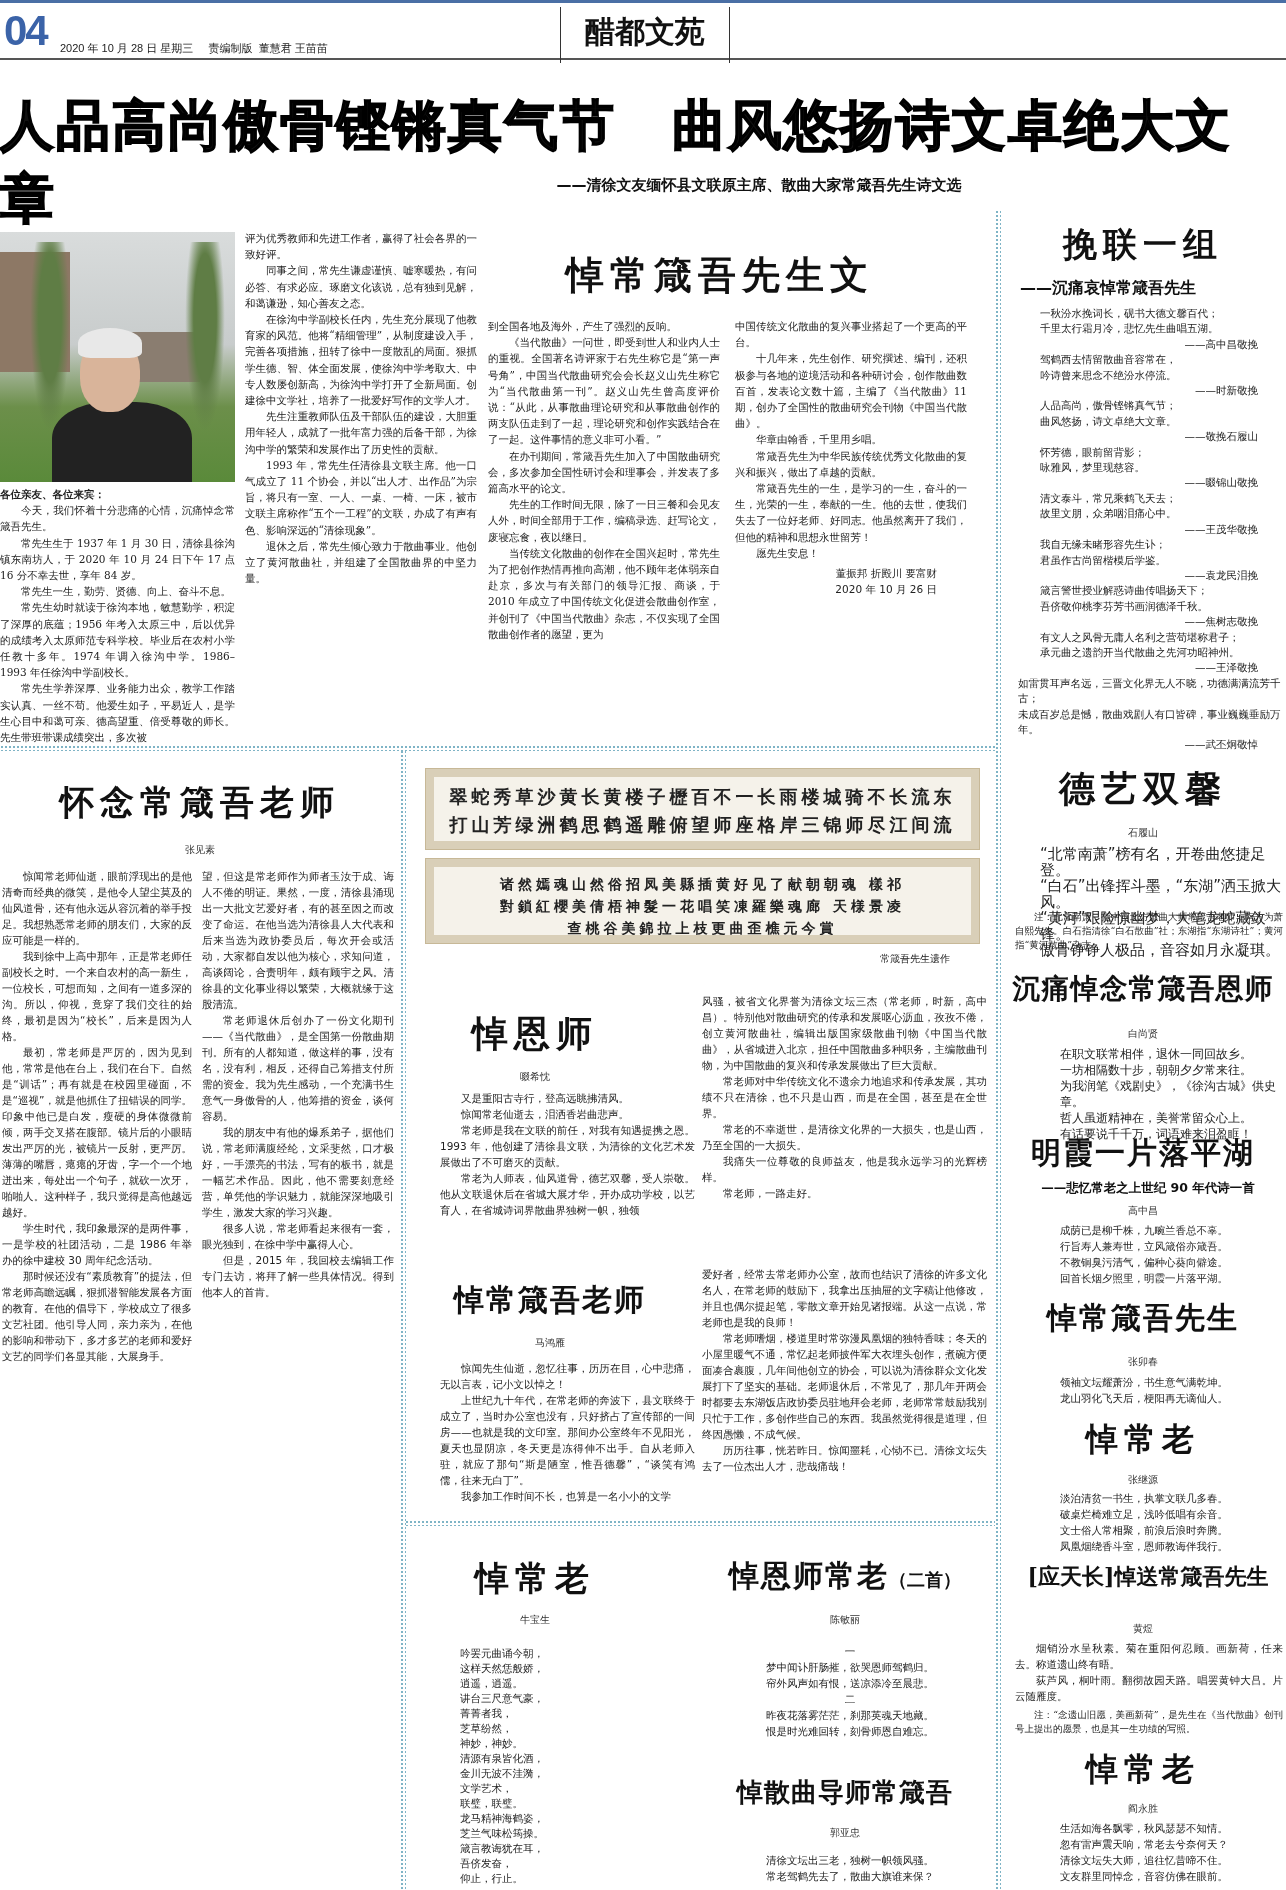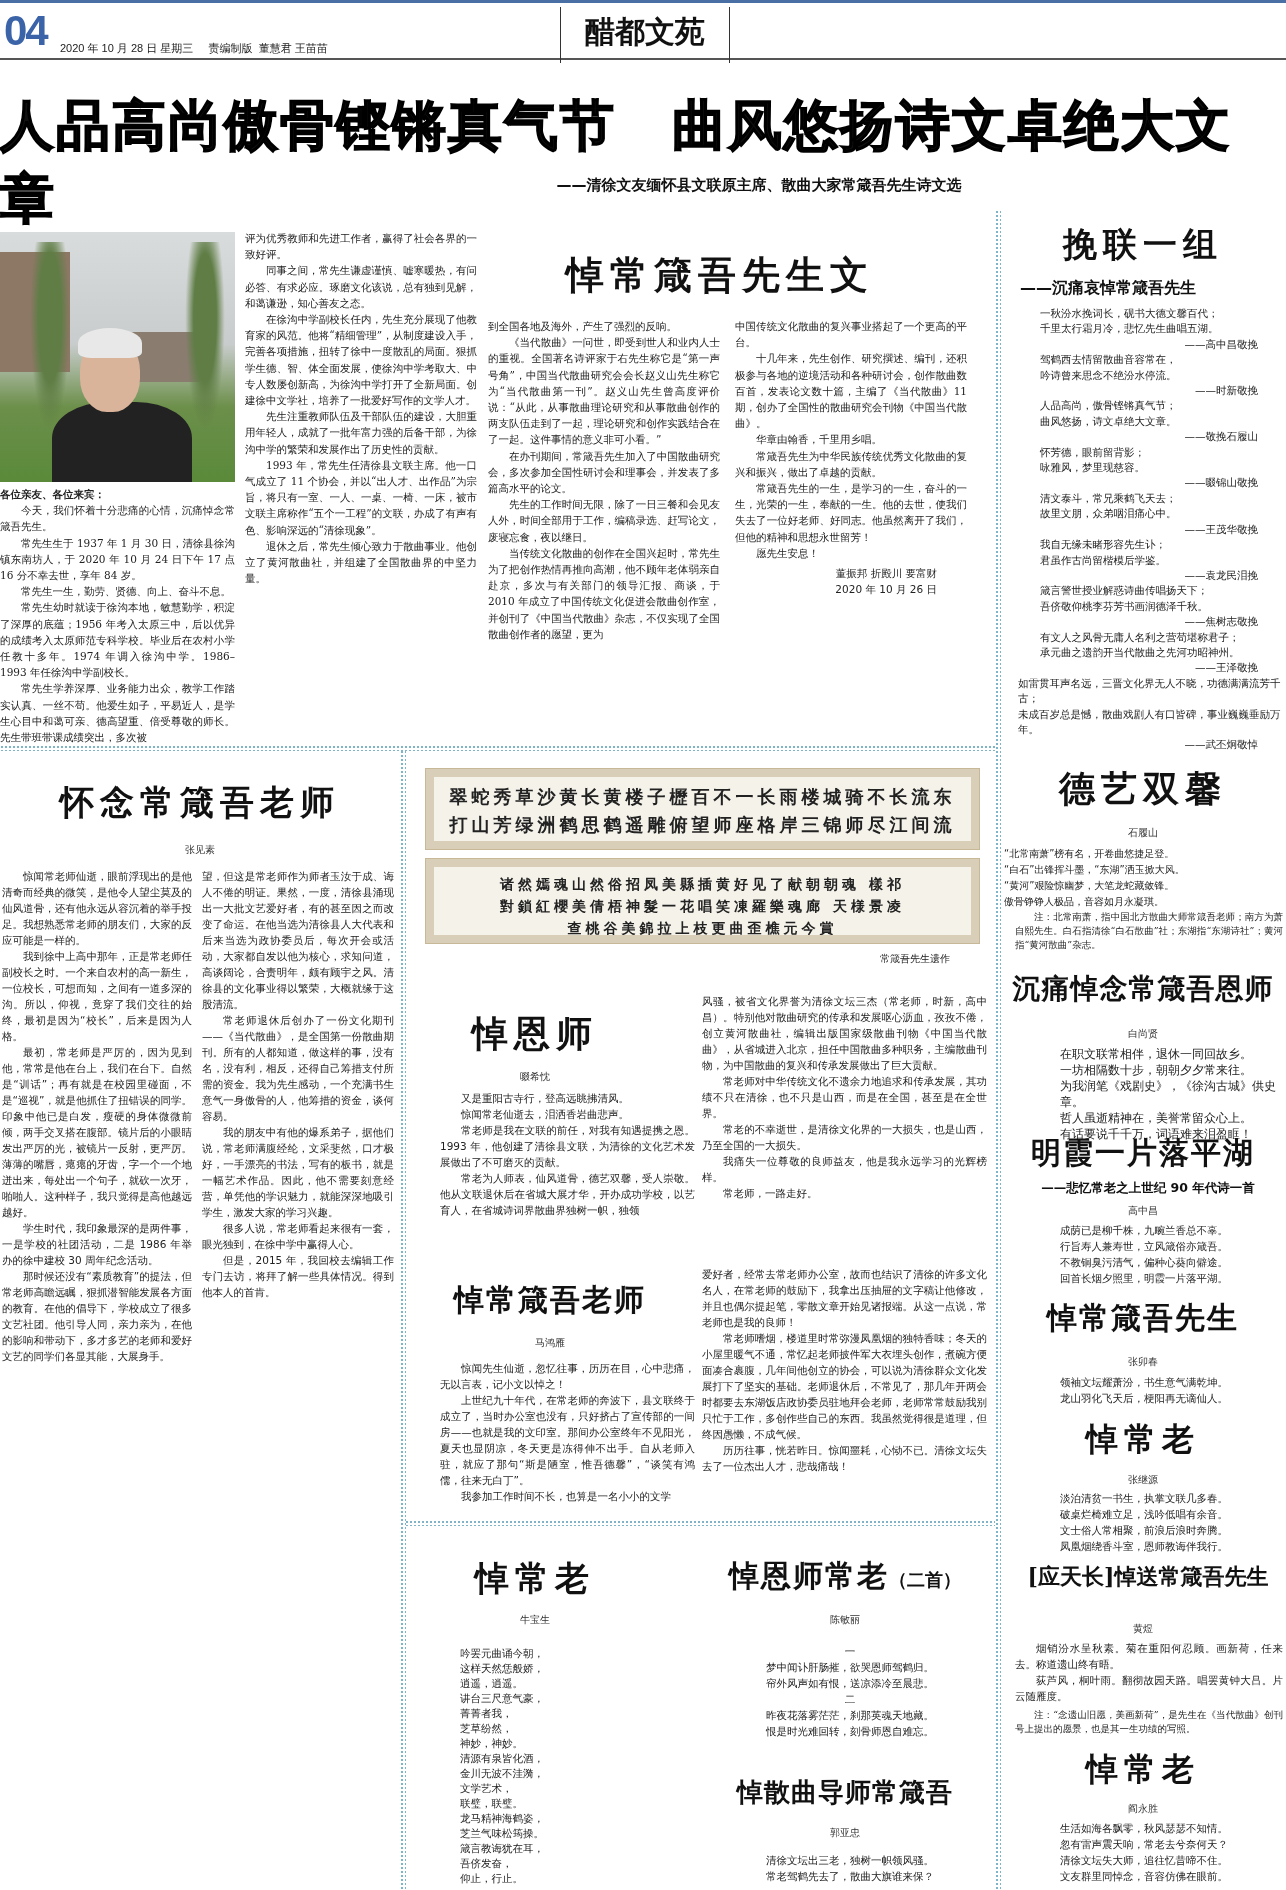--- a/index.html
+++ b/index.html
@@ -128,21 +128,21 @@
   <div>有文人之风骨无庸人名利之营苟堪称君子；</div>
   <div>承元曲之遗韵开当代散曲之先河功昭神州。</div>
   <div class="sig">——王泽敬挽</div>
   <div style="margin-left:-22px">如雷贯耳声名远，三晋文化界无人不晓，功德满满流芳千古；</div>
   <div style="margin-left:-22px">未成百岁总是憾，散曲戏剧人有口皆碑，事业巍巍垂励万年。</div>
   <div class="sig">——武丕炯敬悼</div>
 </div>
 
 <div class="title-callig" style="left:1005px;top:765px;width:276px;font-size:36px">德艺双馨</div>
 <div class="byline" style="left:1005px;top:826px;width:276px">石履山</div>
-<div class="poem" style="left:1004px;top:846px;width:242px;font-size:10px;line-height:16px">
+<div class="poem" style="left:1040px;top:846px;width:242px;font-size:15px;line-height:16px">
   <div>“北常南萧”榜有名，开卷曲悠捷足登。</div>
   <div>“白石”出锋挥斗墨，“东湖”洒玉掀大风。</div>
   <div>“黄河”艰险惊幽梦，大笔龙蛇藏敛锋。</div>
   <div>傲骨铮铮人极品，音容如月永凝琪。</div>
 </div>
 <div class="col" style="left:1015px;top:910px;width:268px;font-size:9.5px;line-height:14px">
   <p>注：北常南萧，指中国北方散曲大师常箴吾老师；南方为萧自熙先生。白石指清徐“白石散曲”社；东湖指“东湖诗社”；黄河指“黄河散曲”杂志。</p>
 </div>
 
 <div class="title-callig" style="left:1005px;top:970px;width:276px;font-size:28px;letter-spacing:1px">沉痛悼念常箴吾恩师</div>

